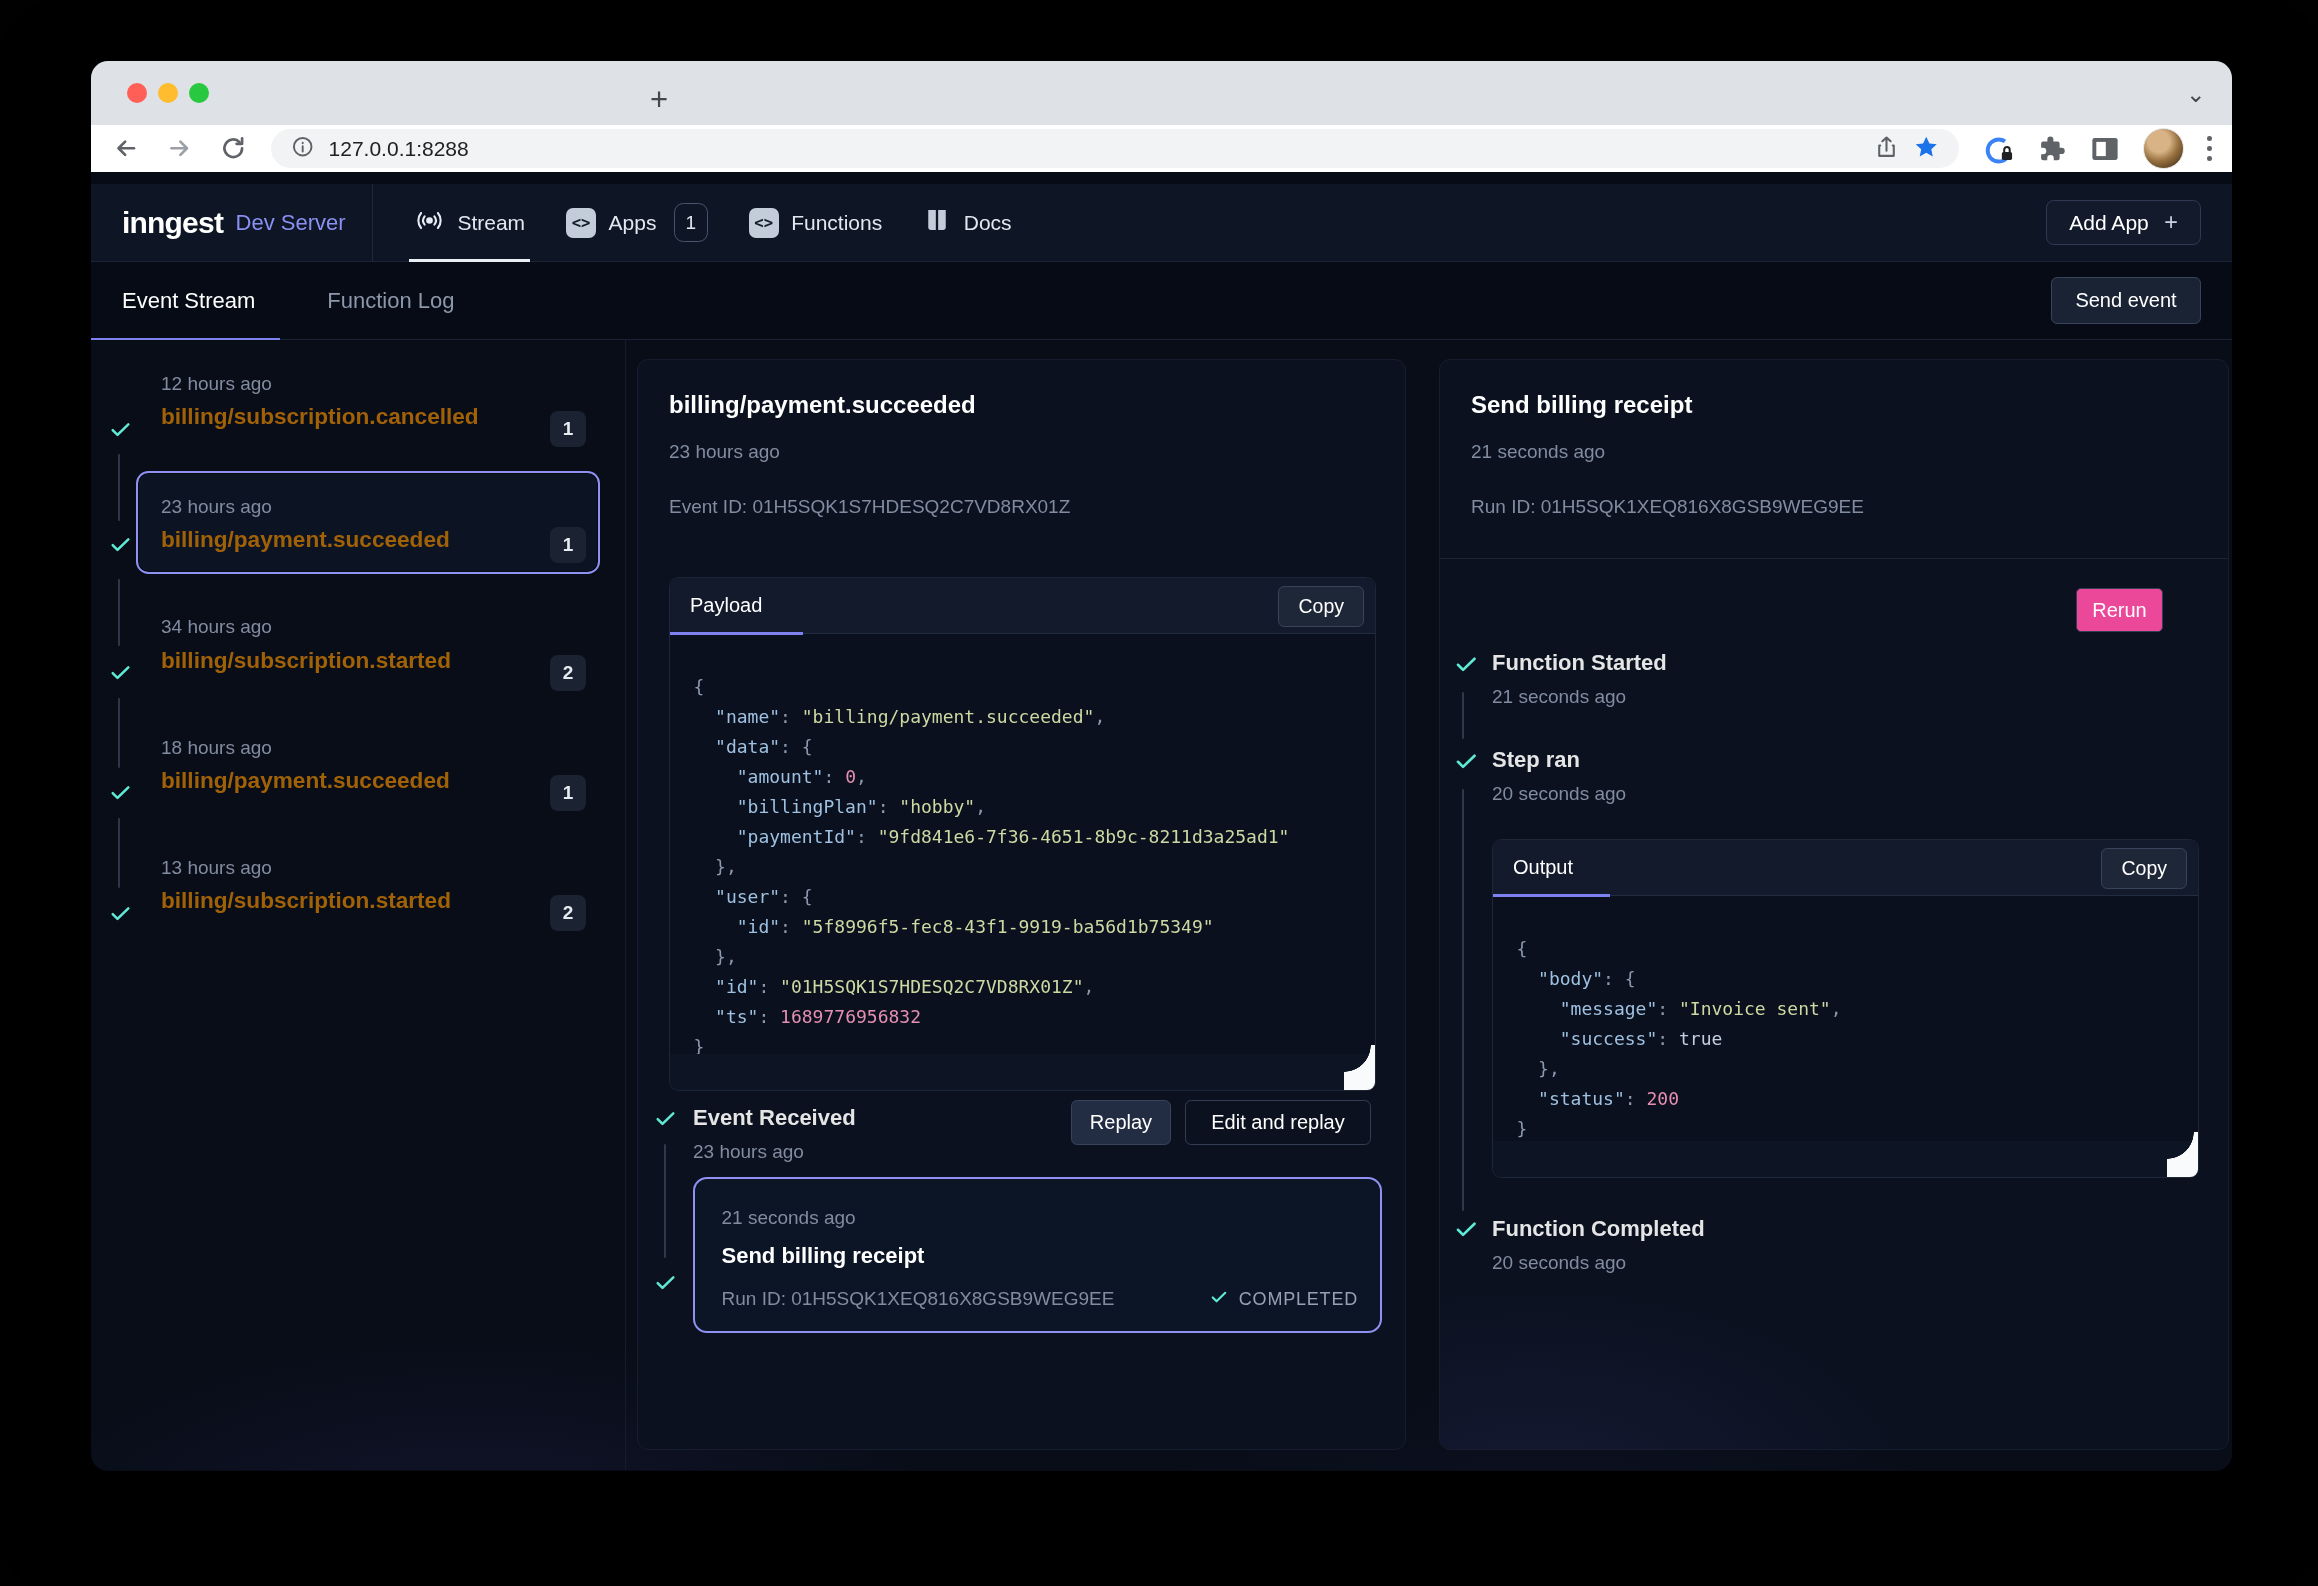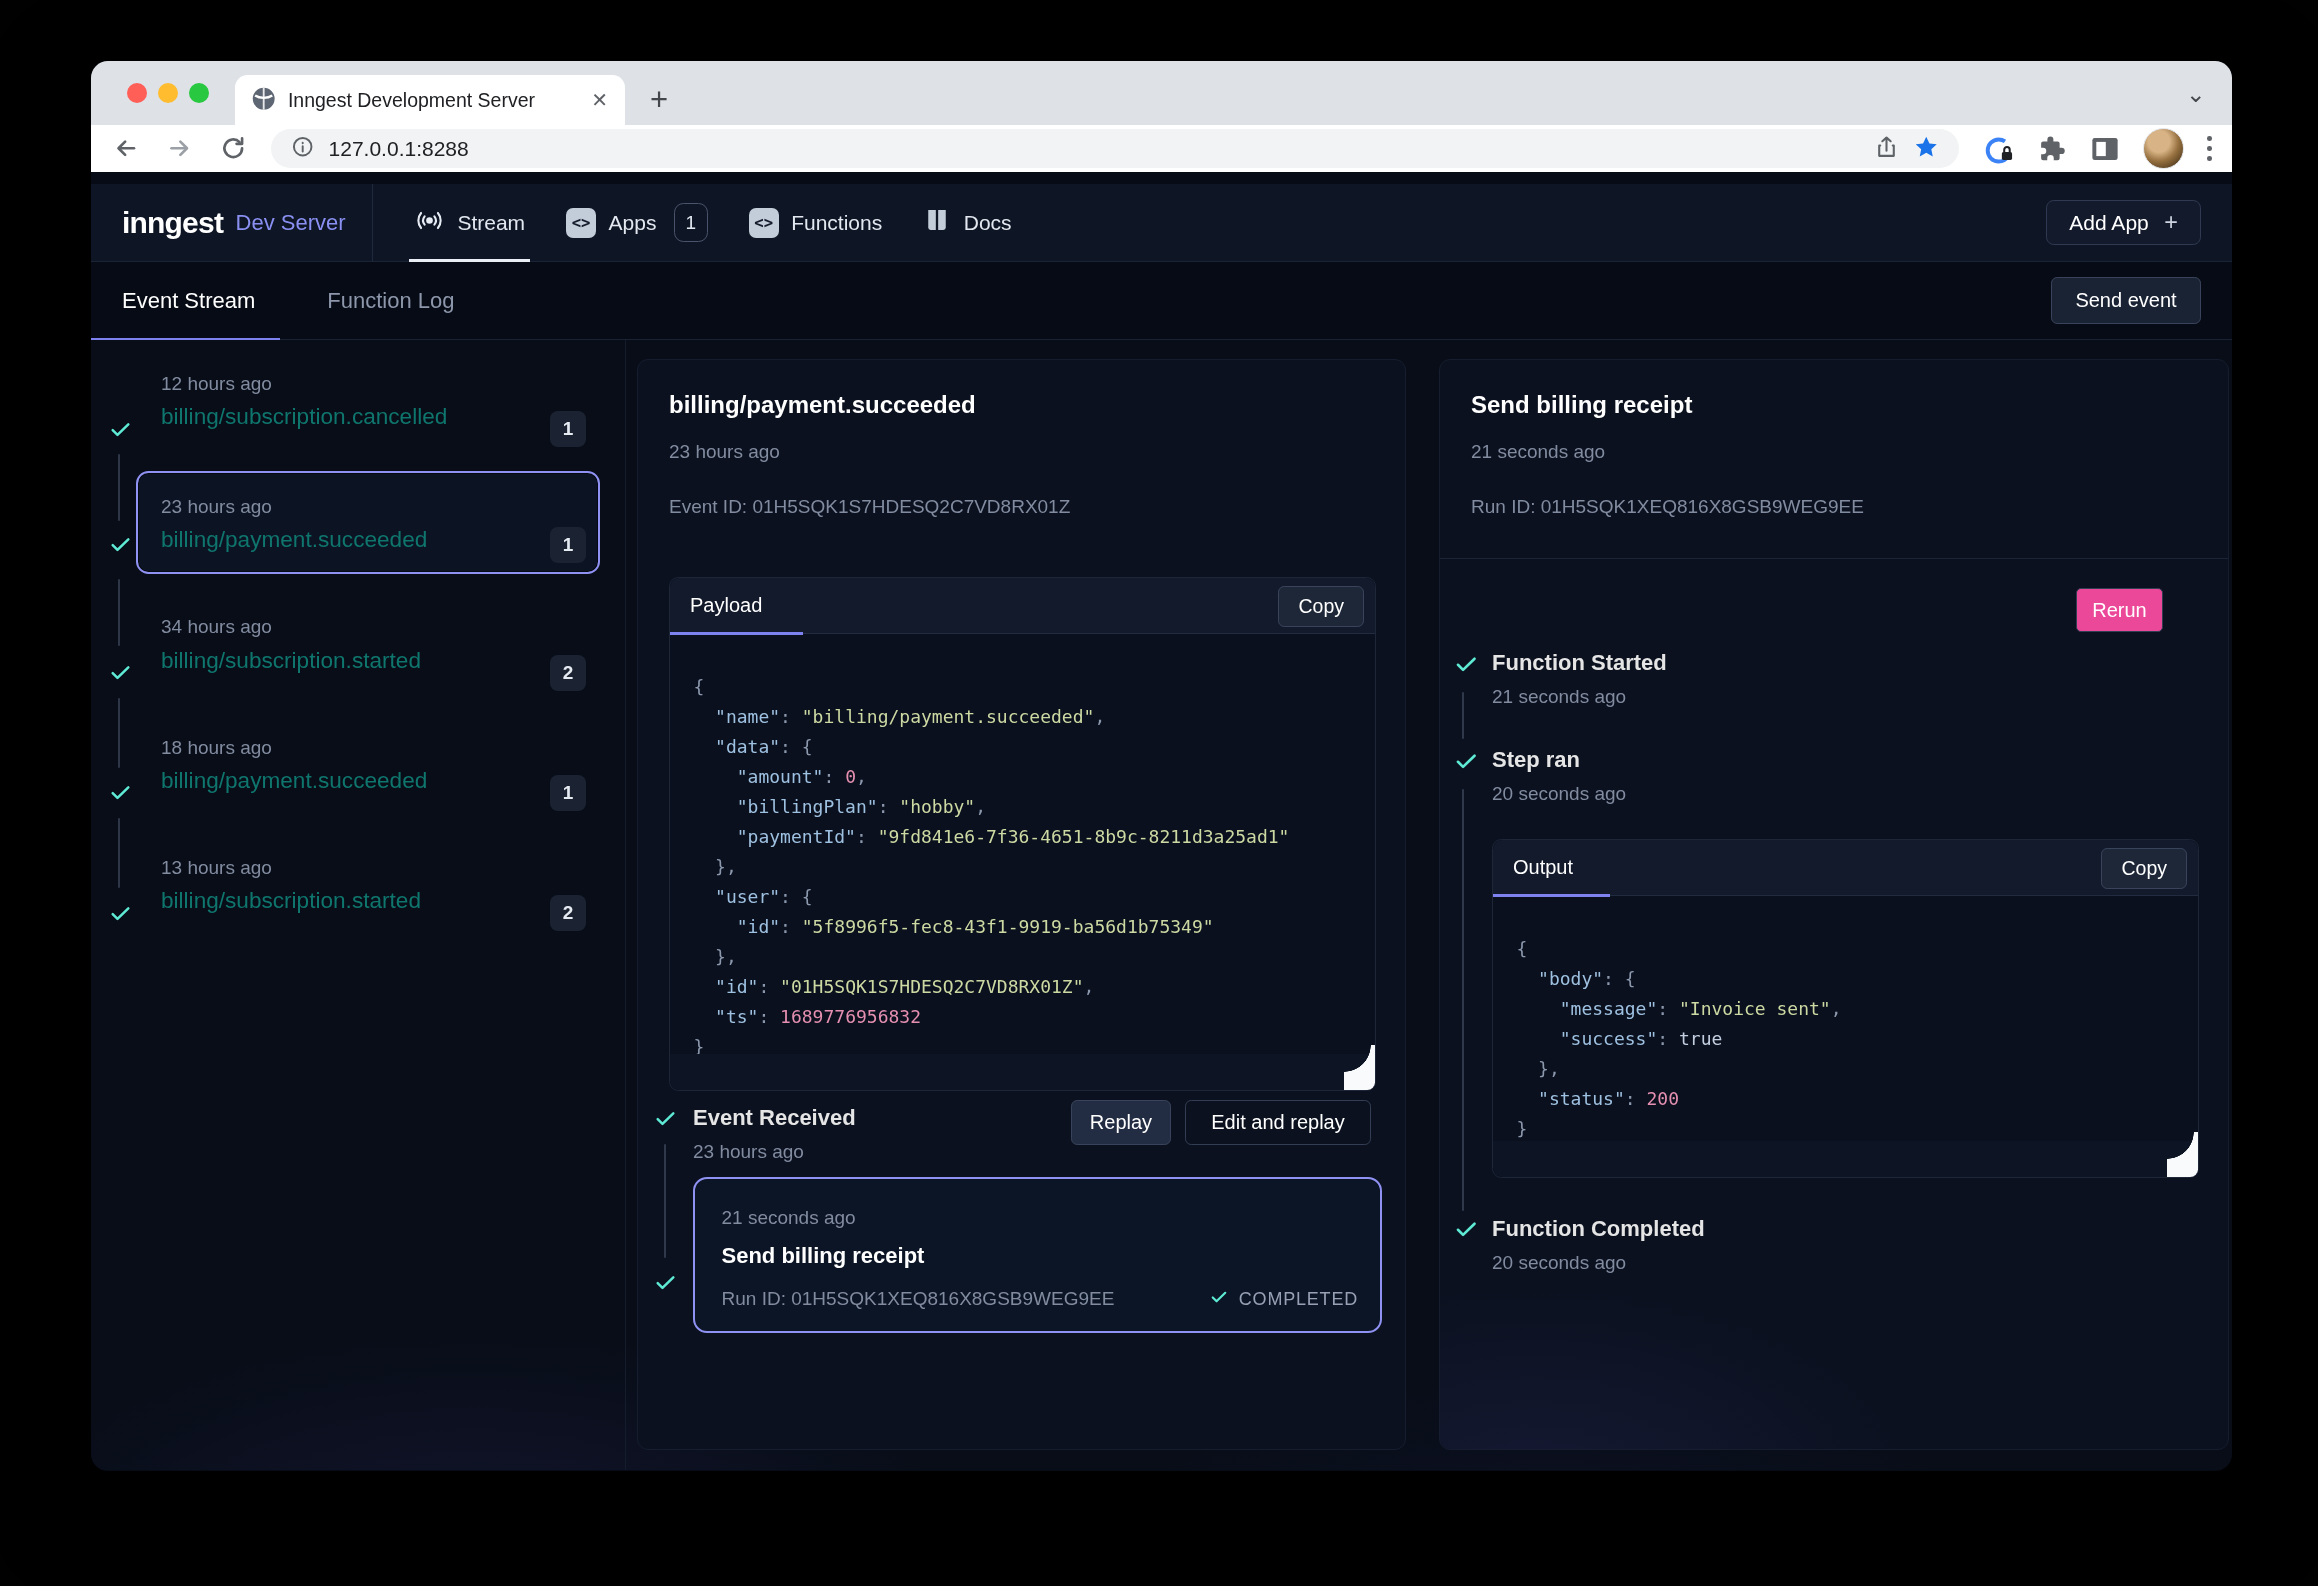--- a/index.html
+++ b/index.html
@@ -74,21 +74,21 @@
   .content { position:absolute; left:0; top:279px; width:100%; height:1130px; background:#080d18; }
   .content::before { content:""; position:absolute; inset:0;
       background:radial-gradient(ellipse 703px 328px at 18% 108%, rgba(109,96,233,.10), transparent 70%),
                  radial-gradient(ellipse 703px 328px at 68% 112%, rgba(109,96,233,.07), transparent 70%);
       pointer-events:none; }
   .col-divider { position:absolute; left:534px; top:0; width:0.8px; height:100%; background:#151d2d; }
 
   
   .eventlist { position:absolute; left:0; top:0; width:534px; height:100%; }
   .ev-time { position:absolute; left:70px; font-size:19px; color:#828ca0; }
-  .ev-name { position:absolute; left:70px; font-size:22.6px; font-weight:400; color:#0f766e; white-space:nowrap; }
+  .ev-name { position:absolute; left:70px; font-size:22.6px; font-weight:700; color:#a16207; white-space:nowrap; }
   .ev-badge { position:absolute; left:459px; width:36px; height:36px; background:#1b2332;
               border-radius:7.8px; display:grid; place-items:center; font-size:19px; font-weight:bold;
               color:#e6ebf2; }
   .chk { position:absolute; width:25px; height:25px; }
   .evseg { position:absolute; left:27px; width:2.3px; background:rgba(94,106,130,.45); border-radius:1.6px; }
   .sel-card { position:absolute; left:45px; top:131px; width:464px; height:103px;
               border:2.3px solid #8f92f2; border-radius:12.5px; background:#0c1424;
               box-shadow:0 0 0 0.8px #05070d inset; }
 
   
@@ -151,31 +151,20 @@
 </head>
 <body>
 
 <div class="canvas">
 <div class="window">
 
   <div class="tabstrip">
     <div class="tl r"></div>
     <div class="tl y"></div>
     <div class="tl g"></div>
-    <div class="tab">
-      <span>
-        <svg width="23.4" height="23.4" viewBox="0 0 30 30">
-              <circle cx="15" cy="15" r="14" fill="#5d6672"></circle>
-              <path d="M4 11 C10 15, 20 15, 26 11" stroke="#fff" stroke-width="3" fill="none"></path>
-              <path d="M15 1 v28" stroke="#fff" stroke-width="2.4" fill="none" opacity=".85"></path>
-            </svg>
-      </span>
-      <span class="tab-title">Inngest Development Server</span>
-      <span class="tab-close">✕</span>
-    </div>
     <span class="newtab">+</span>
     <span class="tab-chevron">⌄</span>
   </div>
 
   <div class="toolbar">
     <span class="navic">
       <svg width="26.5" height="26.5" viewBox="0 0 24 24" fill="none" stroke="#5f6368" stroke-width="2.4" stroke-linecap="round" stroke-linejoin="round">
             <path d="M19 12H6"></path>
             <path d="M11 6l-6 6 6 6"></path>
           </svg>

